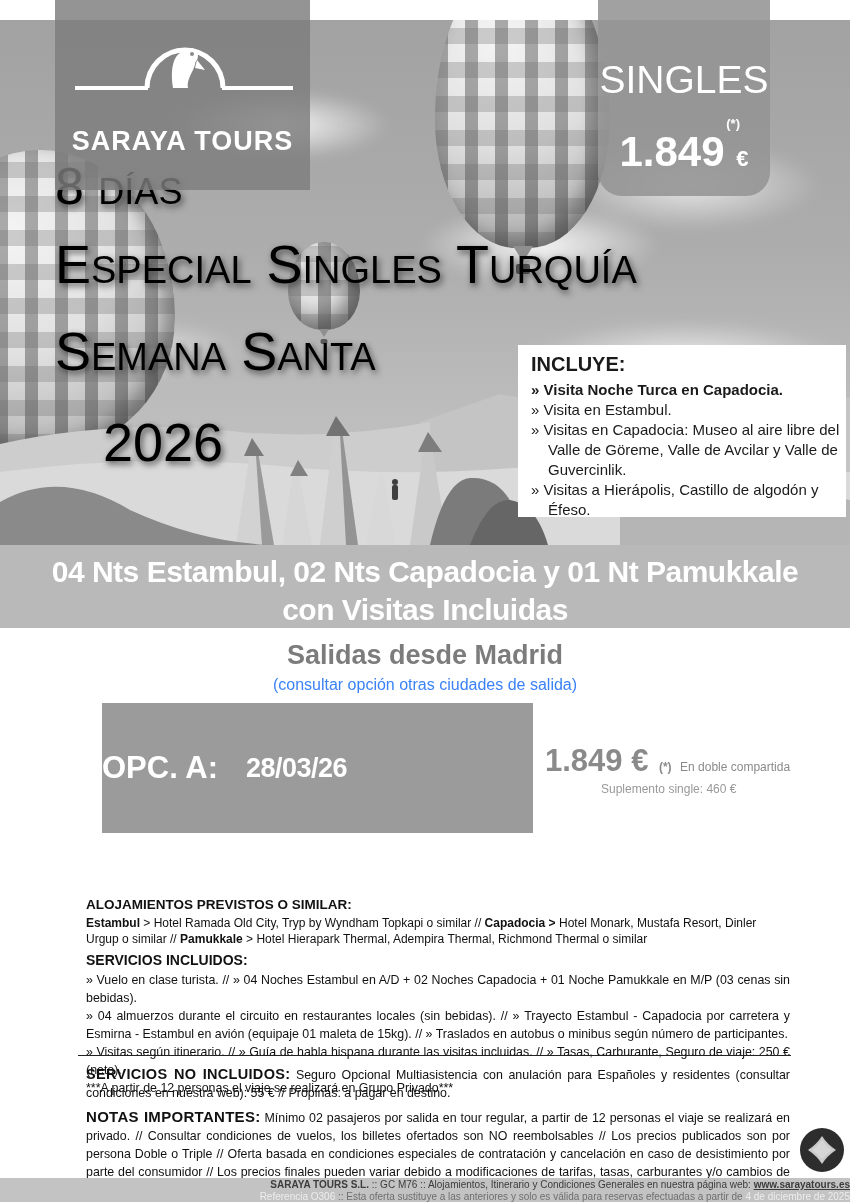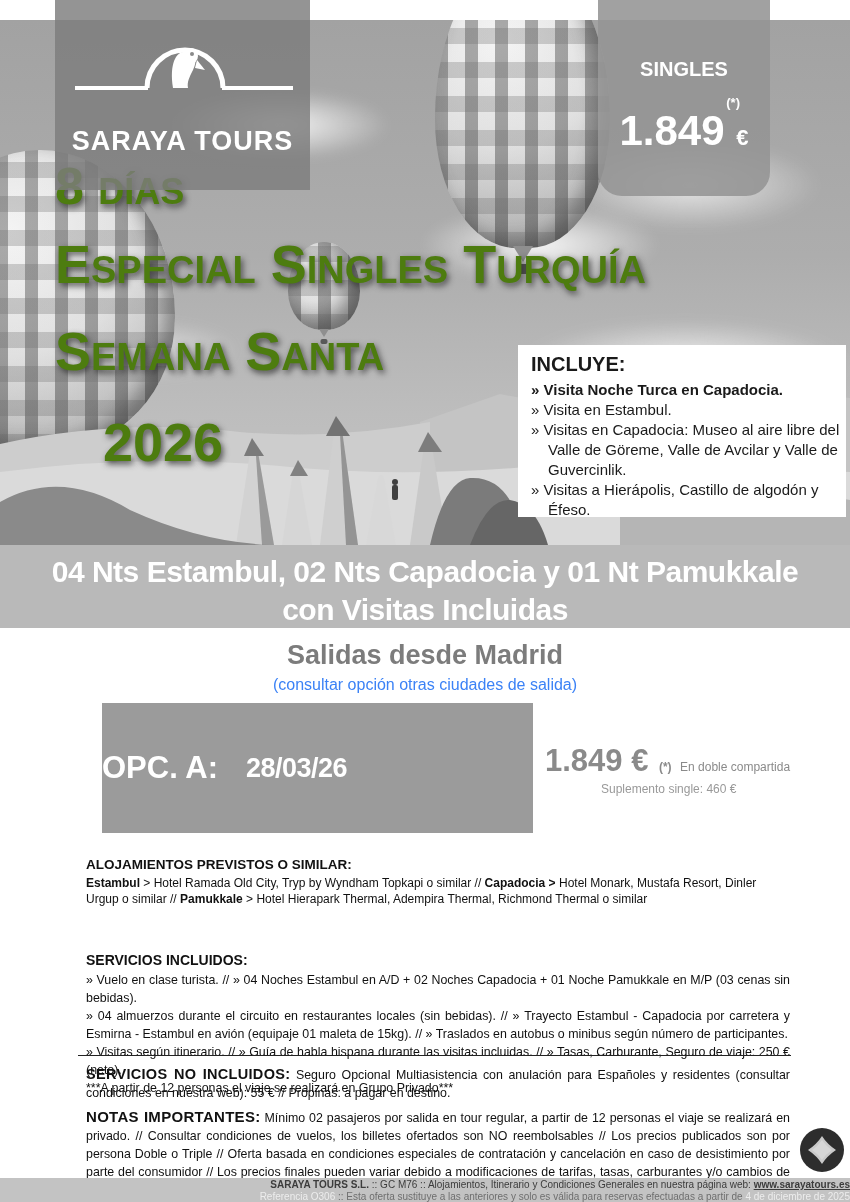--- a/index.html
+++ b/index.html
@@ -24,26 +24,26 @@
       width:14px;height:10px;background:#5a5a5a;border-radius:2px;}
   .landscape{position:absolute;left:0;bottom:0;width:850px;height:185px;}
 
   
   .logo-box{position:absolute;left:55px;top:0;width:255px;height:190px;
       background:rgba(124,124,124,.82);z-index:5;text-align:center;color:#fff;}
   .logo-brand{font-size:27px;font-weight:bold;letter-spacing:1px;margin-top:2px;}
   .singles-box{position:absolute;left:598px;top:0;width:172px;height:196px;
       background:rgba(148,148,148,.88);z-index:5;border-radius:0 0 24px 24px;
       color:#fff;text-align:center;}
-  .singles-label{font-size:20px;font-weight:bold;margin-top:58px;}
+  .singles-label{font-size:39px;font-weight:normal;margin-top:58px;}
   .singles-ast{font-size:13px;font-weight:bold;margin-top:14px;text-align:right;padding-right:30px;}
   .singles-price{font-size:42px;font-weight:bold;line-height:1;margin-top:0px;}
   .singles-price .cur{font-size:22px;}
 
-  .hero-title{position:absolute;color:#4d7c0f;font-weight:bold;z-index:4;
+  .hero-title{position:absolute;color:#000000;font-weight:normal;z-index:4;
       font-variant:small-caps;letter-spacing:0px;line-height:1;
       text-shadow:2px 3px 6px rgba(35,35,35,.75);}
   .t1{left:55px;top:160px;font-size:52px;}
   .t2{left:55px;top:237px;font-size:54px;}
   .t3{left:55px;top:324px;font-size:54px;}
   .t4{left:103px;top:415px;font-size:54px;}
 
   .incluye{position:absolute;left:518px;top:345px;width:328px;height:172px;background:#fff;
       z-index:6;padding:6px 6px 6px 13px;box-sizing:border-box;color:#1a1a1a;}
   .incluye h3{margin:2px 0 4px 0;font-size:20px;}
@@ -67,21 +67,21 @@
   .opc-label{font-size:31px;}
   .opc-date{font-size:27px;margin-left:28px;letter-spacing:-0.5px;}
   .price-block{position:absolute;left:545px;top:745px;width:300px;color:#8a8a8a;}
   .price-main{font-size:31px;font-weight:bold;line-height:1;}
   .price-ast{font-size:12px;font-weight:bold;margin-left:6px;}
   .price-cond{font-size:12px;margin-left:4px;}
   .price-sup{font-size:12px;color:#999;margin:6px 0 0 56px;}
 
   
   .sec{position:absolute;color:#111;}
-  .aloja{left:86px;top:856px;width:700px;font-size:12px;line-height:1.35;}
+  .aloja{left:86px;top:896px;width:700px;font-size:12px;line-height:1.35;}
   .aloja h4{margin:0 0 1px 0;font-size:13.5px;}
   .serv{left:86px;top:950px;width:704px;font-size:12.4px;line-height:1.45;text-align:justify;}
   .serv h4{margin:0 0 2px 0;font-size:14px;text-align:left;}
   .divider{position:absolute;left:78px;top:1055px;width:713px;border-top:1.6px solid #222;}
   .pgraph{font-size:12.4px;line-height:1.45;text-align:justify;}
   .servno{left:86px;top:1064px;width:704px;}
   .servno b{font-size:14.5px;letter-spacing:0.3px;}
   .notas{left:86px;top:1106px;width:704px;}
   .notas b{font-size:15px;letter-spacing:0.3px;}
 

